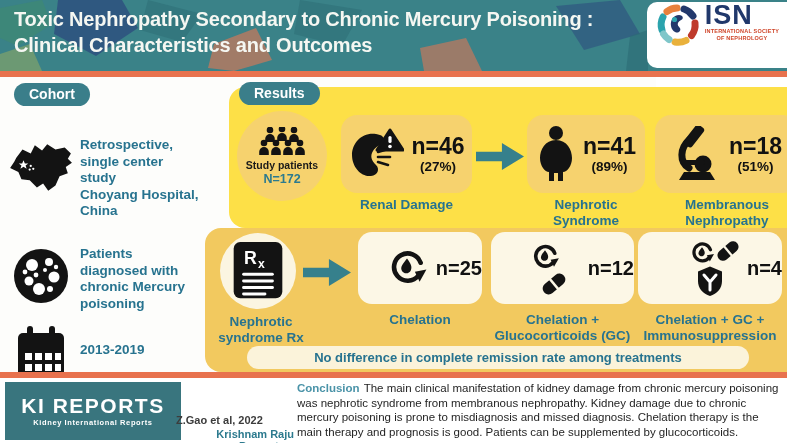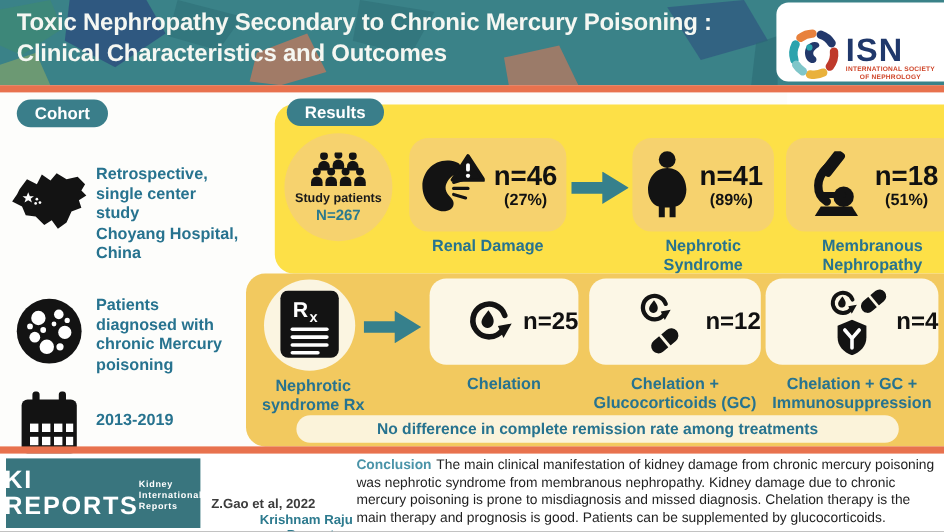--- a/index.html
+++ b/index.html
@@ -9,21 +9,21 @@
     -webkit-font-smoothing:antialiased;
   }
   .pre{white-space:pre-line;}
 
   
   .header{position:absolute;left:0;top:0;width:787px;height:71px;background:#3a8288;overflow:hidden;}
   .hdr-shapes{position:absolute;left:0;top:0;}
   .title{position:absolute;left:14px;top:6px;z-index:2;color:#f5f7f2;font-weight:bold;
          font-size:20px;line-height:26px;letter-spacing:-0.2px;}
   .logo-box{position:absolute;right:0;top:2px;width:140px;height:66px;background:#ffffff;
-            border-radius:10px 0 0 10px;z-index:3;display:flex;align-items:flex-end;justify-content:center;gap:4px;}
+            border-radius:10px 0 0 10px;z-index:3;display:flex;align-items:flex-start;justify-content:center;gap:4px;}
   .isn-acronym{color:#20386b;font-weight:bold;font-size:27px;line-height:26px;letter-spacing:1px;}
   .isn-sub{color:#cf4428;font-weight:bold;font-size:5.5px;line-height:6.5px;text-align:center;letter-spacing:.2px;}
   .orange-bar{position:absolute;left:0;width:787px;height:6px;background:#e8724e;z-index:4;}
 
   
   .main{position:absolute;left:0;top:77px;width:656px;height:295px;background:#fdfdfb;}
   .pill{display:inline-block;background:#3a7e8a;color:#fff;font-weight:bold;font-size:14px;
         padding:3px 15px 4px;border-radius:15px;}
   .cohort-pill{position:absolute;left:14px;top:6px;z-index:5;}
   .cohort-item{position:absolute;margin-top:28px;}
@@ -56,22 +56,22 @@
           color:#27738f;font-weight:bold;font-size:13px;}
 
   .rx-circle{position:absolute;left:15px;top:5px;width:76px;height:76px;border-radius:50%;background:#fbf5e1;
              display:flex;align-items:center;justify-content:center;}
 
   .icon-cluster{position:relative;width:50px;height:56px;flex:none;}
   .icon-cluster .at{position:absolute;}
 
   
   .footer{position:absolute;left:0;top:378px;width:787px;height:65px;background:#ffffff;}
-  .ki-box{position:absolute;left:5px;top:4px;width:162px;height:58px;background:#39757e;
-          display:flex;flex-direction:row;align-items:center;justify-content:center;}
+  .ki-box{position:absolute;left:5px;top:4px;width:176px;height:58px;background:#39757e;
+          display:flex;flex-direction:column;align-items:center;justify-content:center;}
   .ki-name{color:#fff;font-weight:bold;font-size:21px;line-height:21px;letter-spacing:1.5px;}
   .ki-tag{color:#fff;font-size:7.5px;letter-spacing:.6px;margin-top:2px;font-weight:bold;}
   .credits{position:absolute;left:176px;top:4px;width:118px;}
   .citation{color:#3c3c3c;font-weight:bold;font-size:11px;margin-top:32px;}
   .credit-label{color:#5c6b6b;font-size:10.5px;margin-top:10px;}
   .credit-name{color:#2c7a8e;font-weight:bold;font-size:11px;margin-top:2px;text-align:right;}
   .conclusion{position:absolute;left:297px;top:3px;width:484px;font-size:11.5px;line-height:14.6px;color:#1f1f1f;}
   .conclusion .clabel{color:#4a93a8;font-weight:bold;margin-right:4px;}
 </style>
 </head>
@@ -190,21 +190,21 @@
             </defs>
           <use href="#pp" x="12" y="10"></use>
             <use href="#pp" x="24" y="9"></use>
             <use href="#pp" x="36" y="10"></use>
           <use href="#pp" x="6" y="23"></use>
             <use href="#pp" x="18" y="23"></use>
             <use href="#pp" x="30" y="23"></use>
             <use href="#pp" x="42" y="23"></use>
         </svg>
         <div class="study-label">Study patients</div>
-        <div class="study-n">N=267</div>
+        <div class="study-n">N=172</div>
       </div>
 
       <div class="ybox" style="left:112px;top:28px;width:131px;height:78px;">
         <svg width="56" height="52" viewBox="0 0 56 52">
           <path d="M28,6 C14,4 4,15 4,27 C4,39 13,49 23,48 C30,47.4 32,41 28,37 C23,32 22,28 25,23 C28,18 33,17 35,13 C37,9 34,7 28,6 Z" fill="#131313"></path>
           <g stroke="#131313" stroke-width="2.6" stroke-linecap="round">
             <line x1="30" y1="24" x2="40" y2="21"></line>
               <line x1="30" y1="29" x2="42" y2="29"></line>
               <line x1="30" y1="34" x2="40" y2="37"></line>
           </g>

